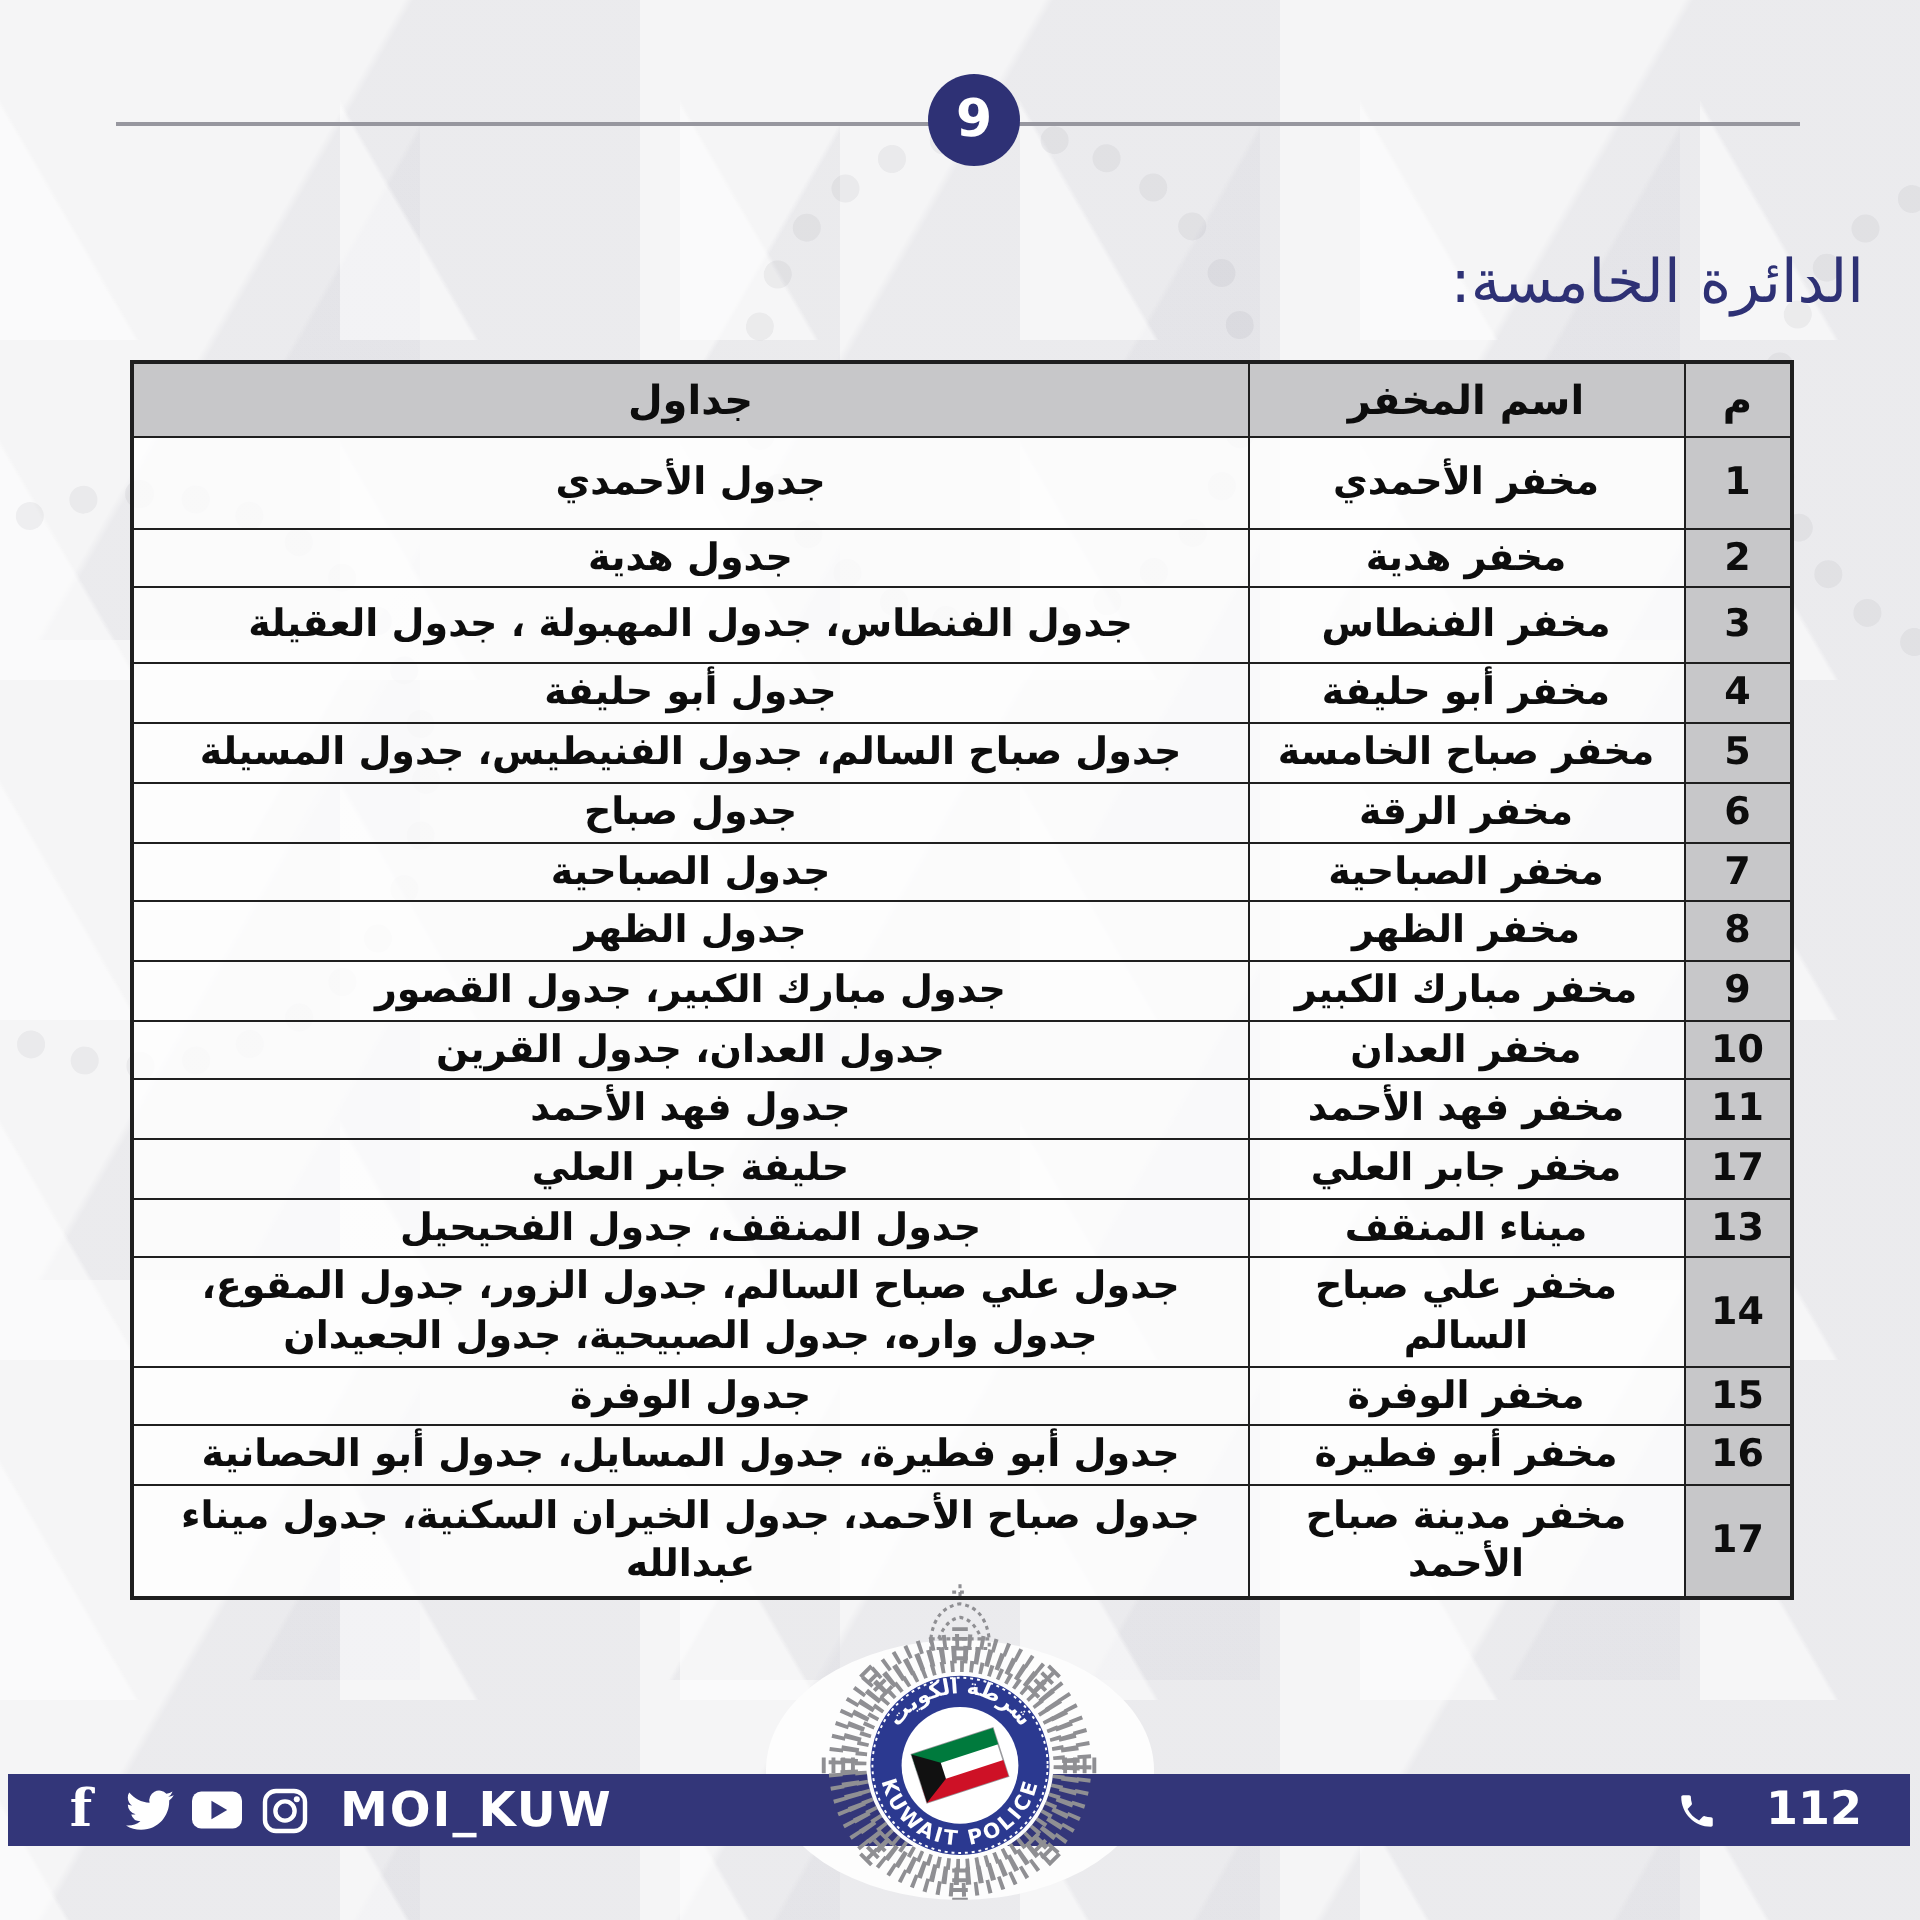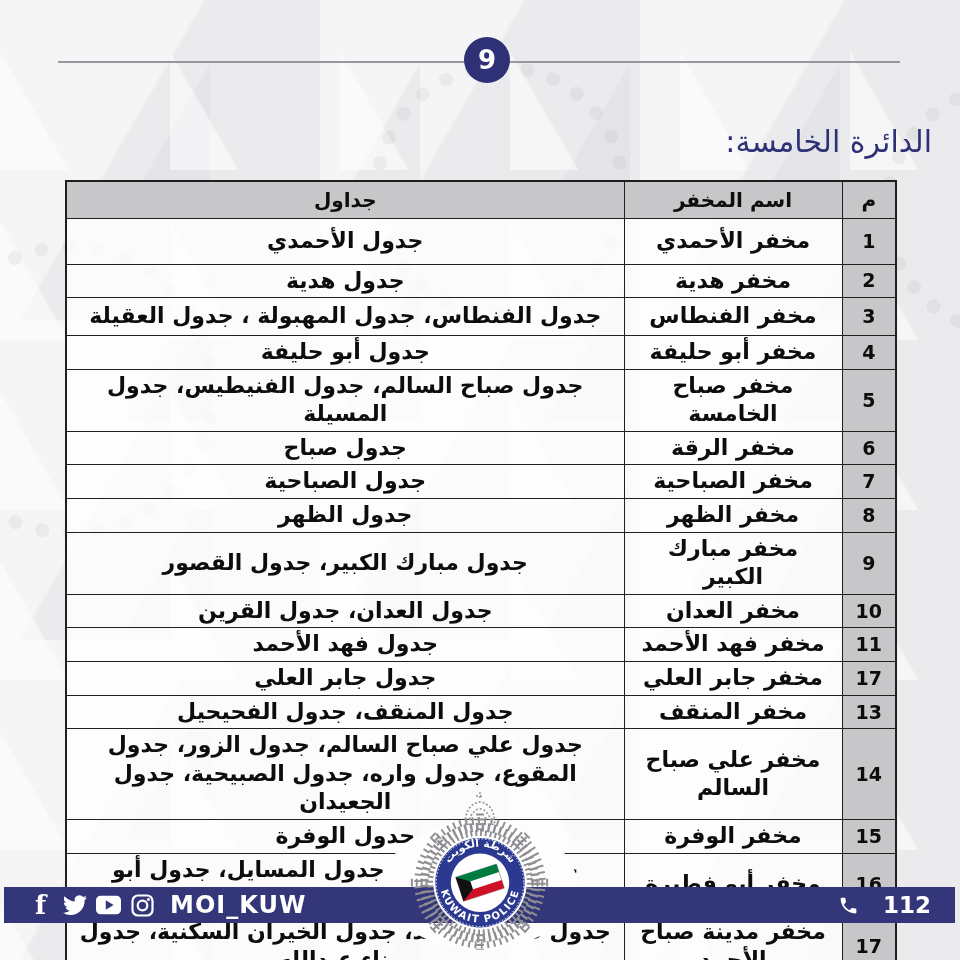--- a/index.html
+++ b/index.html
@@ -41,21 +41,21 @@
   table.stations-table {
     width:100%; border-collapse:collapse; direction:rtl;
     border:2px solid #1f1f1f;
     font-weight:bold; color:#0d0d0d;
   }
   .stations-table th, .stations-table td {
     border:1px solid #1f1f1f; text-align:center; vertical-align:middle;
     padding:2px 10px; line-height:1.3;
   }
   .stations-table th { background:#c7c7c9; font-size:20px; height:37px;margin-top:32px; }
-  .stations-table td { font-size:22px; background:rgba(255,255,255,.78); }
+  .stations-table td { font-size:19px; background:rgba(255,255,255,.78); }
   .stations-table td:nth-child(1) { width:54px; background:#c7c7c9; font-size:19px; }
   .stations-table td:nth-child(2) { width:218px; }
   .stations-table th:nth-child(1) { width:54px; }
   .stations-table th:nth-child(2) { width:218px; }
   .stations-table tbody tr { height:28px; }
   .stations-table tbody tr:nth-child(1)  { height:46px; }
   .stations-table tbody tr:nth-child(3)  { height:38px; }
   .stations-table tbody tr:nth-child(5)  { height:30px; }
   .stations-table tbody tr:nth-child(9)  { height:29px; }
   .stations-table tbody tr:nth-child(13) { height:29px; }
@@ -158,25 +158,25 @@
           <td>جدول العدان،  جدول القرين</td>
         </tr>
         <tr>
           <td>11</td>
           <td>مخفر فهد الأحمد</td>
           <td>جدول فهد الأحمد</td>
         </tr>
         <tr>
           <td>17</td>
           <td>مخفر جابر العلي</td>
-          <td>جدول جابر العلي</td>
+          <td>حليفة جابر العلي</td>
         </tr>
         <tr>
           <td>13</td>
-          <td>مخفر المنقف</td>
+          <td>ميناء المنقف</td>
           <td>جدول المنقف،  جدول الفحيحيل</td>
         </tr>
         <tr>
           <td>14</td>
           <td>مخفر علي صباح السالم</td>
           <td>جدول علي صباح السالم،  جدول الزور، جدول المقوع، جدول واره، جدول الصبيحية، جدول الجعيدان</td>
         </tr>
         <tr>
           <td>15</td>
           <td>مخفر الوفرة</td>

